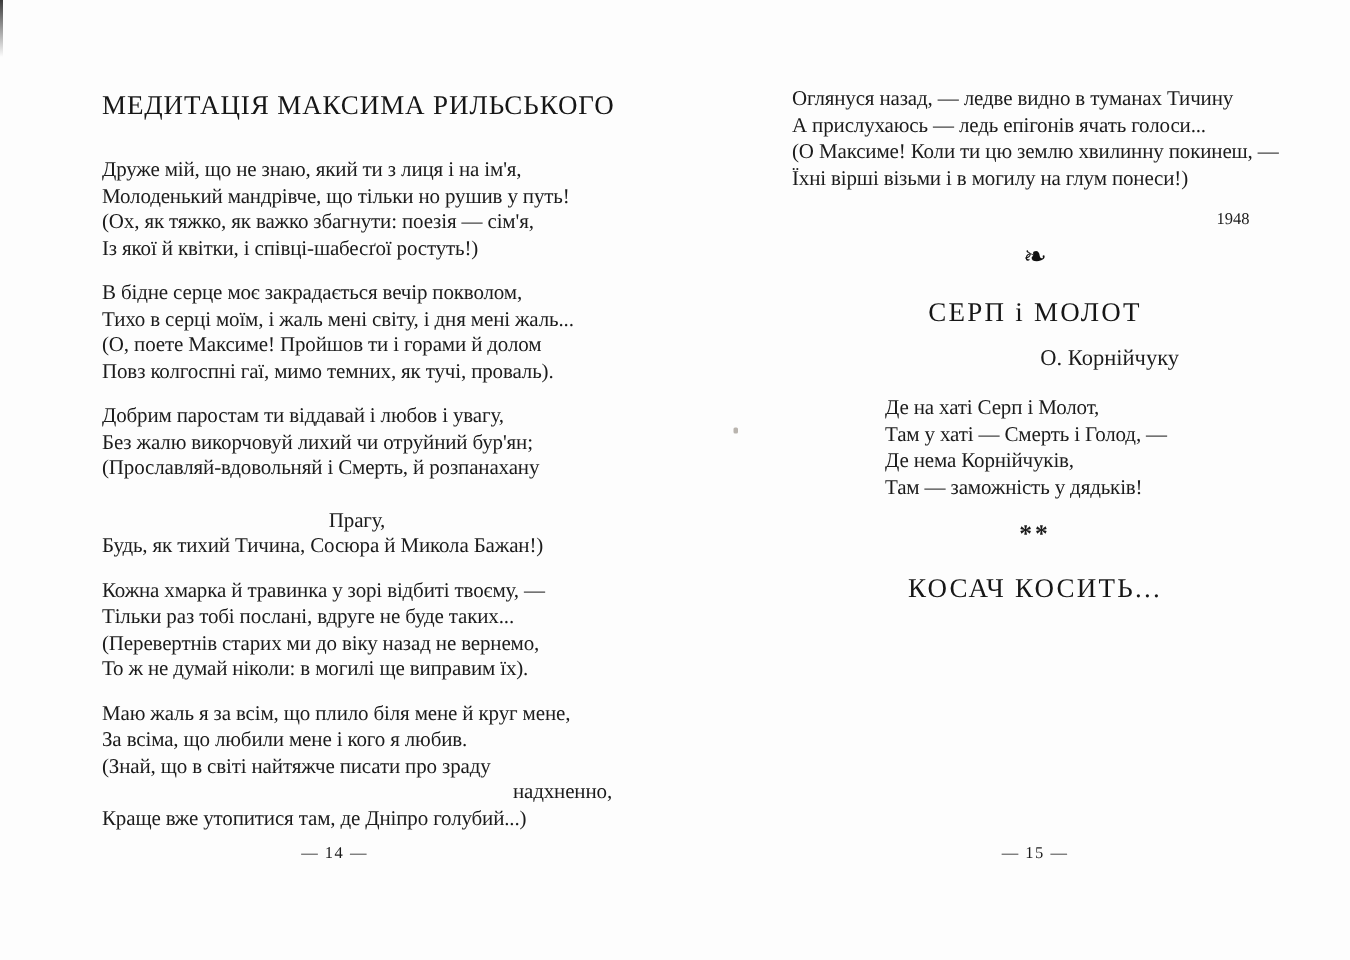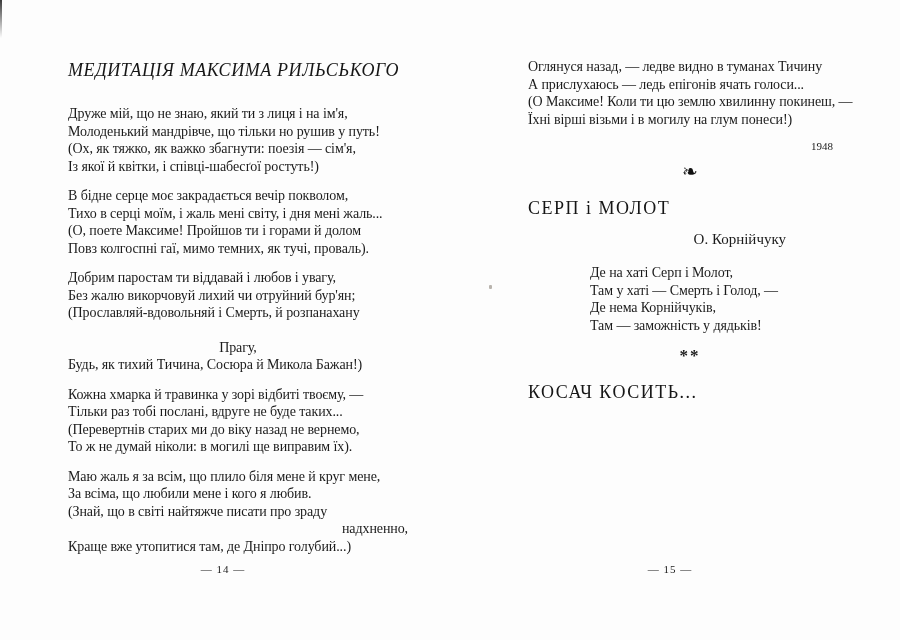--- a/index.html
+++ b/index.html
@@ -29,21 +29,20 @@
   
   .page-left {
     position: absolute; left: 68px; top: 60px; width: 340px;
   }
   .poem-title-main {
     margin: 0 0 24px 0;
     font-size: 18px; font-weight: 400;
     letter-spacing: 0.6px;
     white-space: nowrap;
     color: #161616;
-    font-style: italic;
   }
   .stanza {
     margin: 0 0 12px 0;
     font-size: 14px; line-height: 17.5px;
     letter-spacing: -0.1px;
   }
   .stanza .line { white-space: nowrap; }
   
   .page-right {
     position: absolute; left: 528px; top: 58px; width: 365px;
@@ -54,21 +53,21 @@
   }
   .center-col { width: 324px; }
   .ornament {
     text-align: center; font-size: 19px; line-height: 20px;
     margin: 6px 0 16px 0; color: #111;
   }
   .poem-heading {
     margin: 0 0 12px 0;
     font-size: 18px; font-weight: 400;
     letter-spacing: 1.5px;
-    text-align: left;
+    text-align: center;
     white-space: nowrap;
     color: #161616;
   }
   .dedication {
     font-size: 15px; text-align: right; padding-right: 66px;
     margin: 0 0 16px 0;
   }
   .stanza.indent { padding-left: 62px; margin-bottom: 14px; }
   .separator {
     text-align: center; font-size: 17px; font-weight: 700;
@@ -76,21 +75,21 @@
     margin: 2px 0 18px 0;
   }
   .heading-gap { margin-bottom: 18px; font-family: Liberation Serif, serif; }
   
   .pagenum {
     position: absolute; top: 563px;
     font-size: 11px; letter-spacing: 1px;
     text-align: center; color: #1b1b1b;
   }
   .pagenum.left { left: 68px; width: 310px; }
-  .pagenum.right { left: 508px; width: 324px; }
+  .pagenum.right { left: 528px; width: 324px; }
 </style>
 </head>
 <body>
 
 <div class="spread">
 
   <div class="scan-edge"></div>
   <div class="speck"></div>
 
   <div class="page-left">

